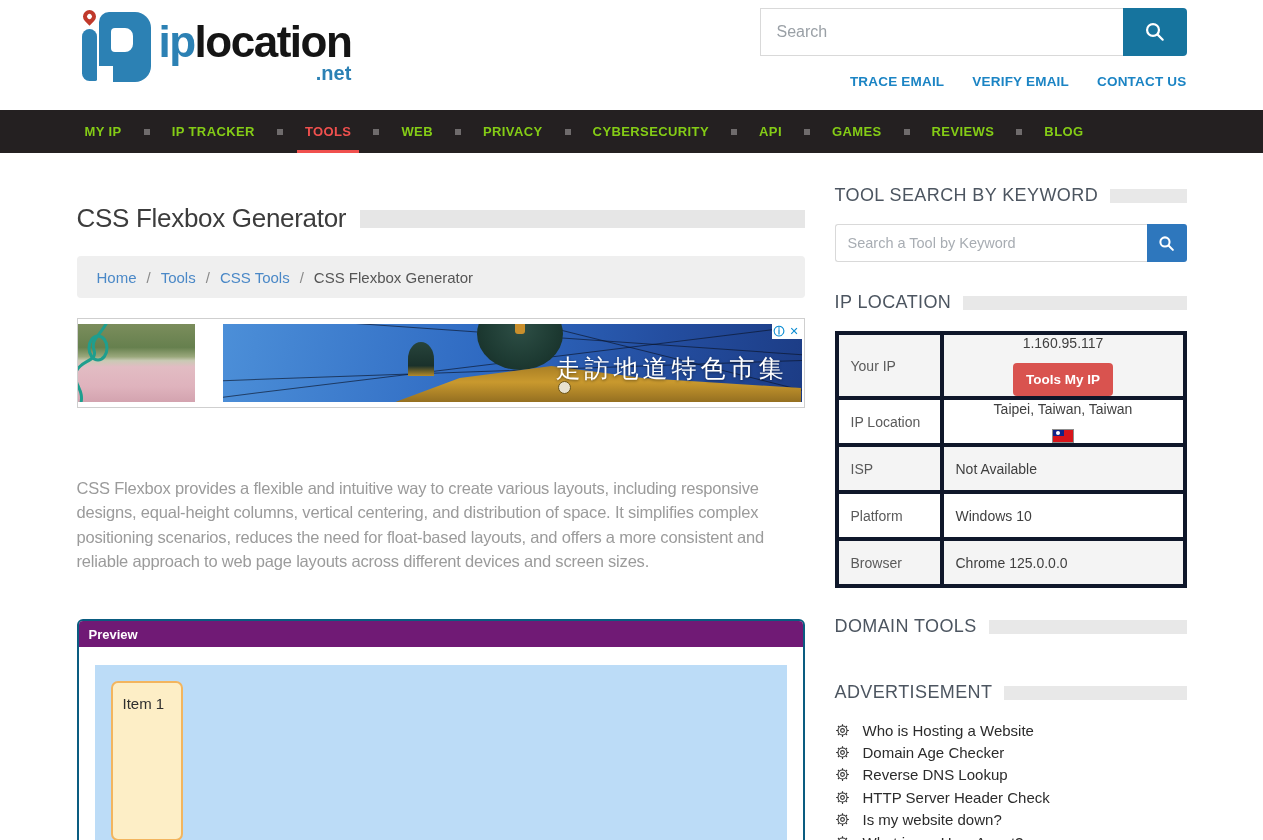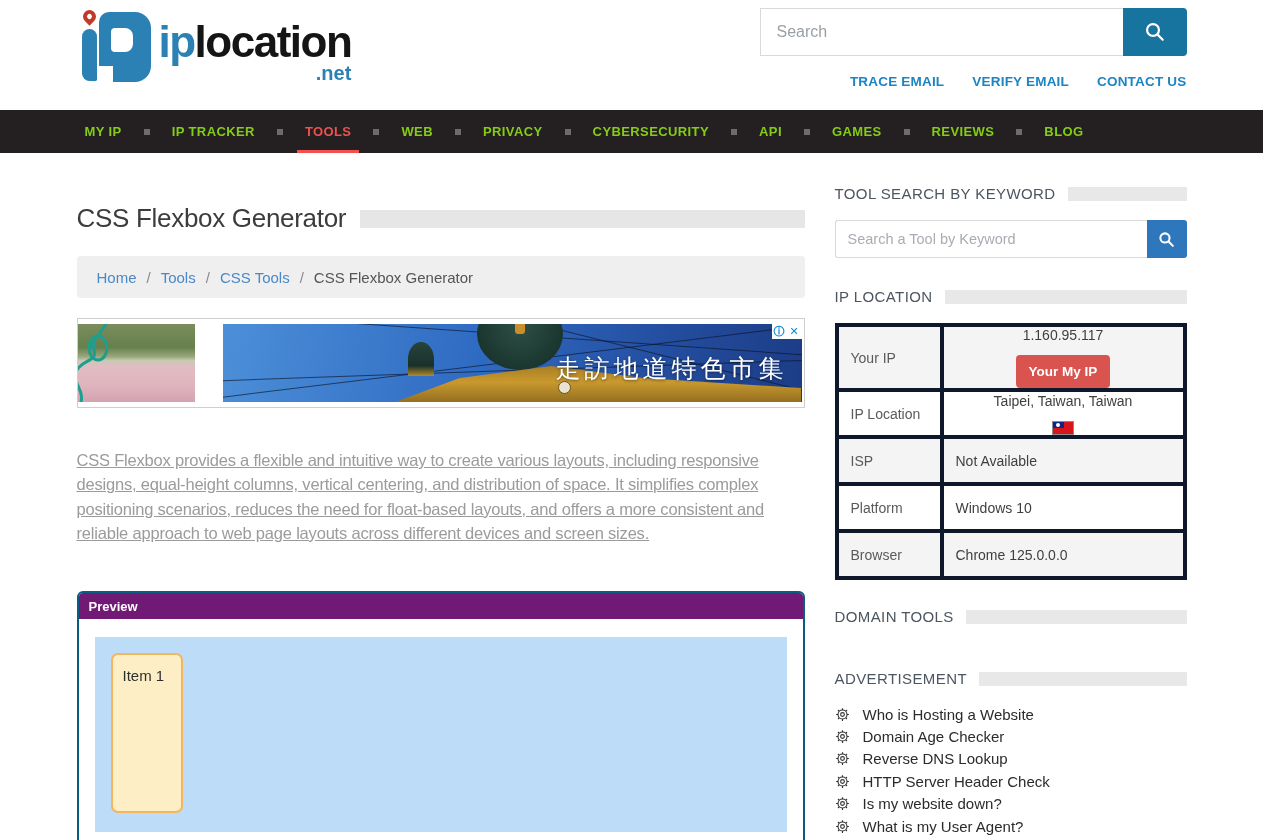--- a/index.html
+++ b/index.html
@@ -76,33 +76,33 @@
   .turret { position:absolute; bottom:26px; left:32%; width:26px; height:34px;
         background:linear-gradient(180deg,#27443c,#1a312b 70%,#b58a28 100%); border-radius:50% 50% 0 0; }
   .clock { position:absolute; bottom:8px; left:58%; width:13px; height:13px; background:#e8e2cf; border-radius:50%; border:1px solid #6b5416; }
   .ad-headline { position:absolute; right:14px; top:28px; color:#fff; font-size:25px; letter-spacing:4px;
         text-shadow:0 1px 3px rgba(0,0,0,.45); font-weight:normal; }
   .ad-badges { position:absolute; top:0; right:0; display:flex; }
   .ad-badge { width:15px; height:15px; background:#fff; color:#0a8cd2; font-size:11px; line-height:15px;
         text-align:center; font-weight:bold; cursor:pointer; }
 
   
-  .desc { margin-top:40px; color:#9b9b9b; font-size:16.5px; line-height:1.47; letter-spacing:-.2px; width:710px;text-decoration:underline; }
+  .desc { margin-top:68px; color:#9b9b9b; font-size:16.5px; line-height:1.47; letter-spacing:-.2px; width:710px; }
 
   
   .preview { margin-top:46px; border:2px solid #0a5c80; border-radius:6px; overflow:hidden; background:#fff; }
   .preview-header { background:#701a75; height:26px; display:flex; align-items:center; padding-left:10px; }
   .preview-header span { color:#fff; font-weight:bold; font-size:13px; }
   .preview-body { padding:18px 16px 14px 16px; }
   .flex-container { background:#bcdcf7; height:195px; display:flex; padding:16px; }
   .flex-item { width:72px; height:160px; background:#fdeec6; border:2px solid #f3b55e; border-radius:7px;
         padding:12px 0 0 10px; font-size:15px; color:#2f2f2f; cursor:grab; }
 
   
-  .side-heading { display:flex; align-items:center; font-size:15px; color:#4c5560; letter-spacing:.4px; }
+  .side-heading { display:flex; align-items:center; font-size:18px; color:#4c5560; letter-spacing:.4px; }
   .side-heading .bar { flex:1; height:14px; background:#e8e8e8; margin-left:12px; }
   .mt-first { margin-top:32px; }
 
   .tool-search { display:flex; margin-top:18px; }
   .tool-search input { flex:1; height:38px; border:1px solid #d9d9d9; border-right:none; border-radius:3px 0 0 3px;
         font-size:14.5px; color:#444; padding:0 12px; outline:none; }
   .tool-search input::placeholder { color:#a8adb3; }
   .tool-search button { width:40px; height:38px; background:#2e77bd; border:none; border-radius:0 3px 3px 0;
         cursor:pointer; display:flex; align-items:center; justify-content:center; }
 
@@ -271,21 +271,21 @@
         <span>IP LOCATION</span>
         <span class="bar"></span>
       </div>
       <table class="ip-table">
         <tbody>
             <tr>
           <td class="lbl">Your IP</td>
           <td class="val">
                 <div class="val-flex">
             <span>1.160.95.117</span>
-            <button class="hide-ip-btn">Your My IP</button>
+            <button class="hide-ip-btn">Tools My IP</button>
           </div>
               </td>
         </tr>
         <tr>
           <td class="lbl">IP Location</td>
           <td class="val">
                 <div class="val-flex">
             <span>Taipei, Taiwan, Taiwan</span>
             <span class="flag">
                     <i></i>

